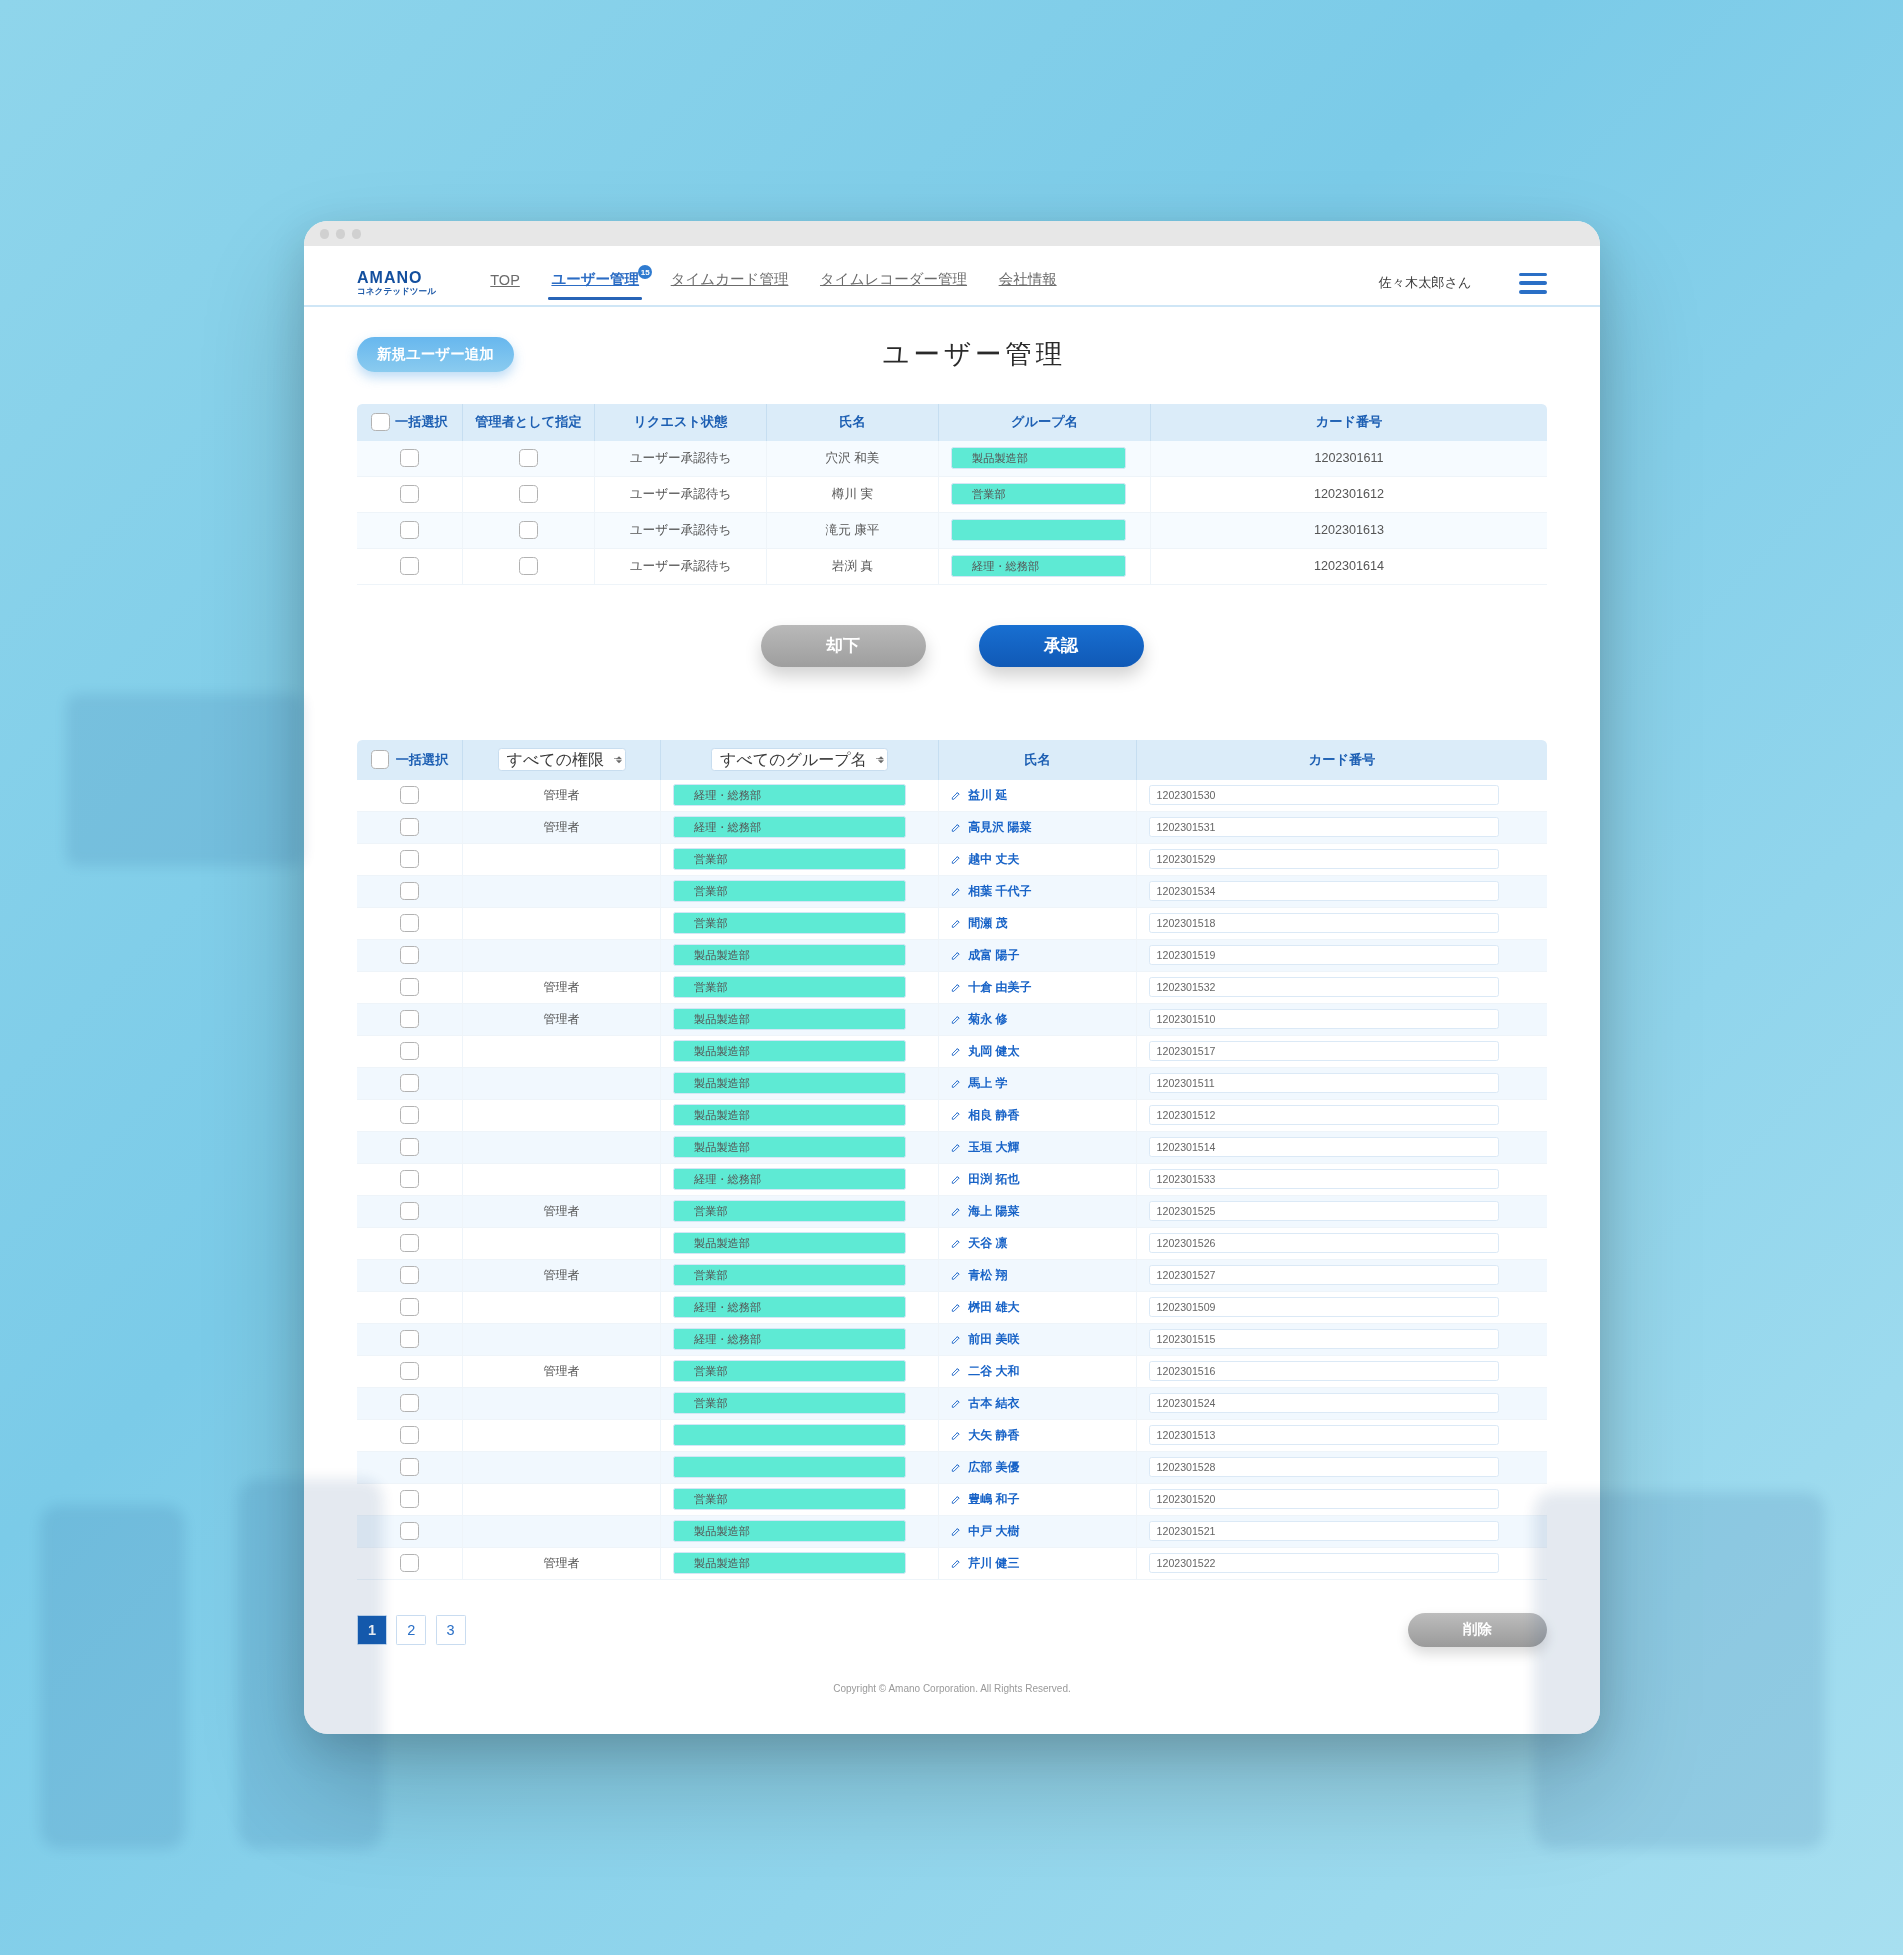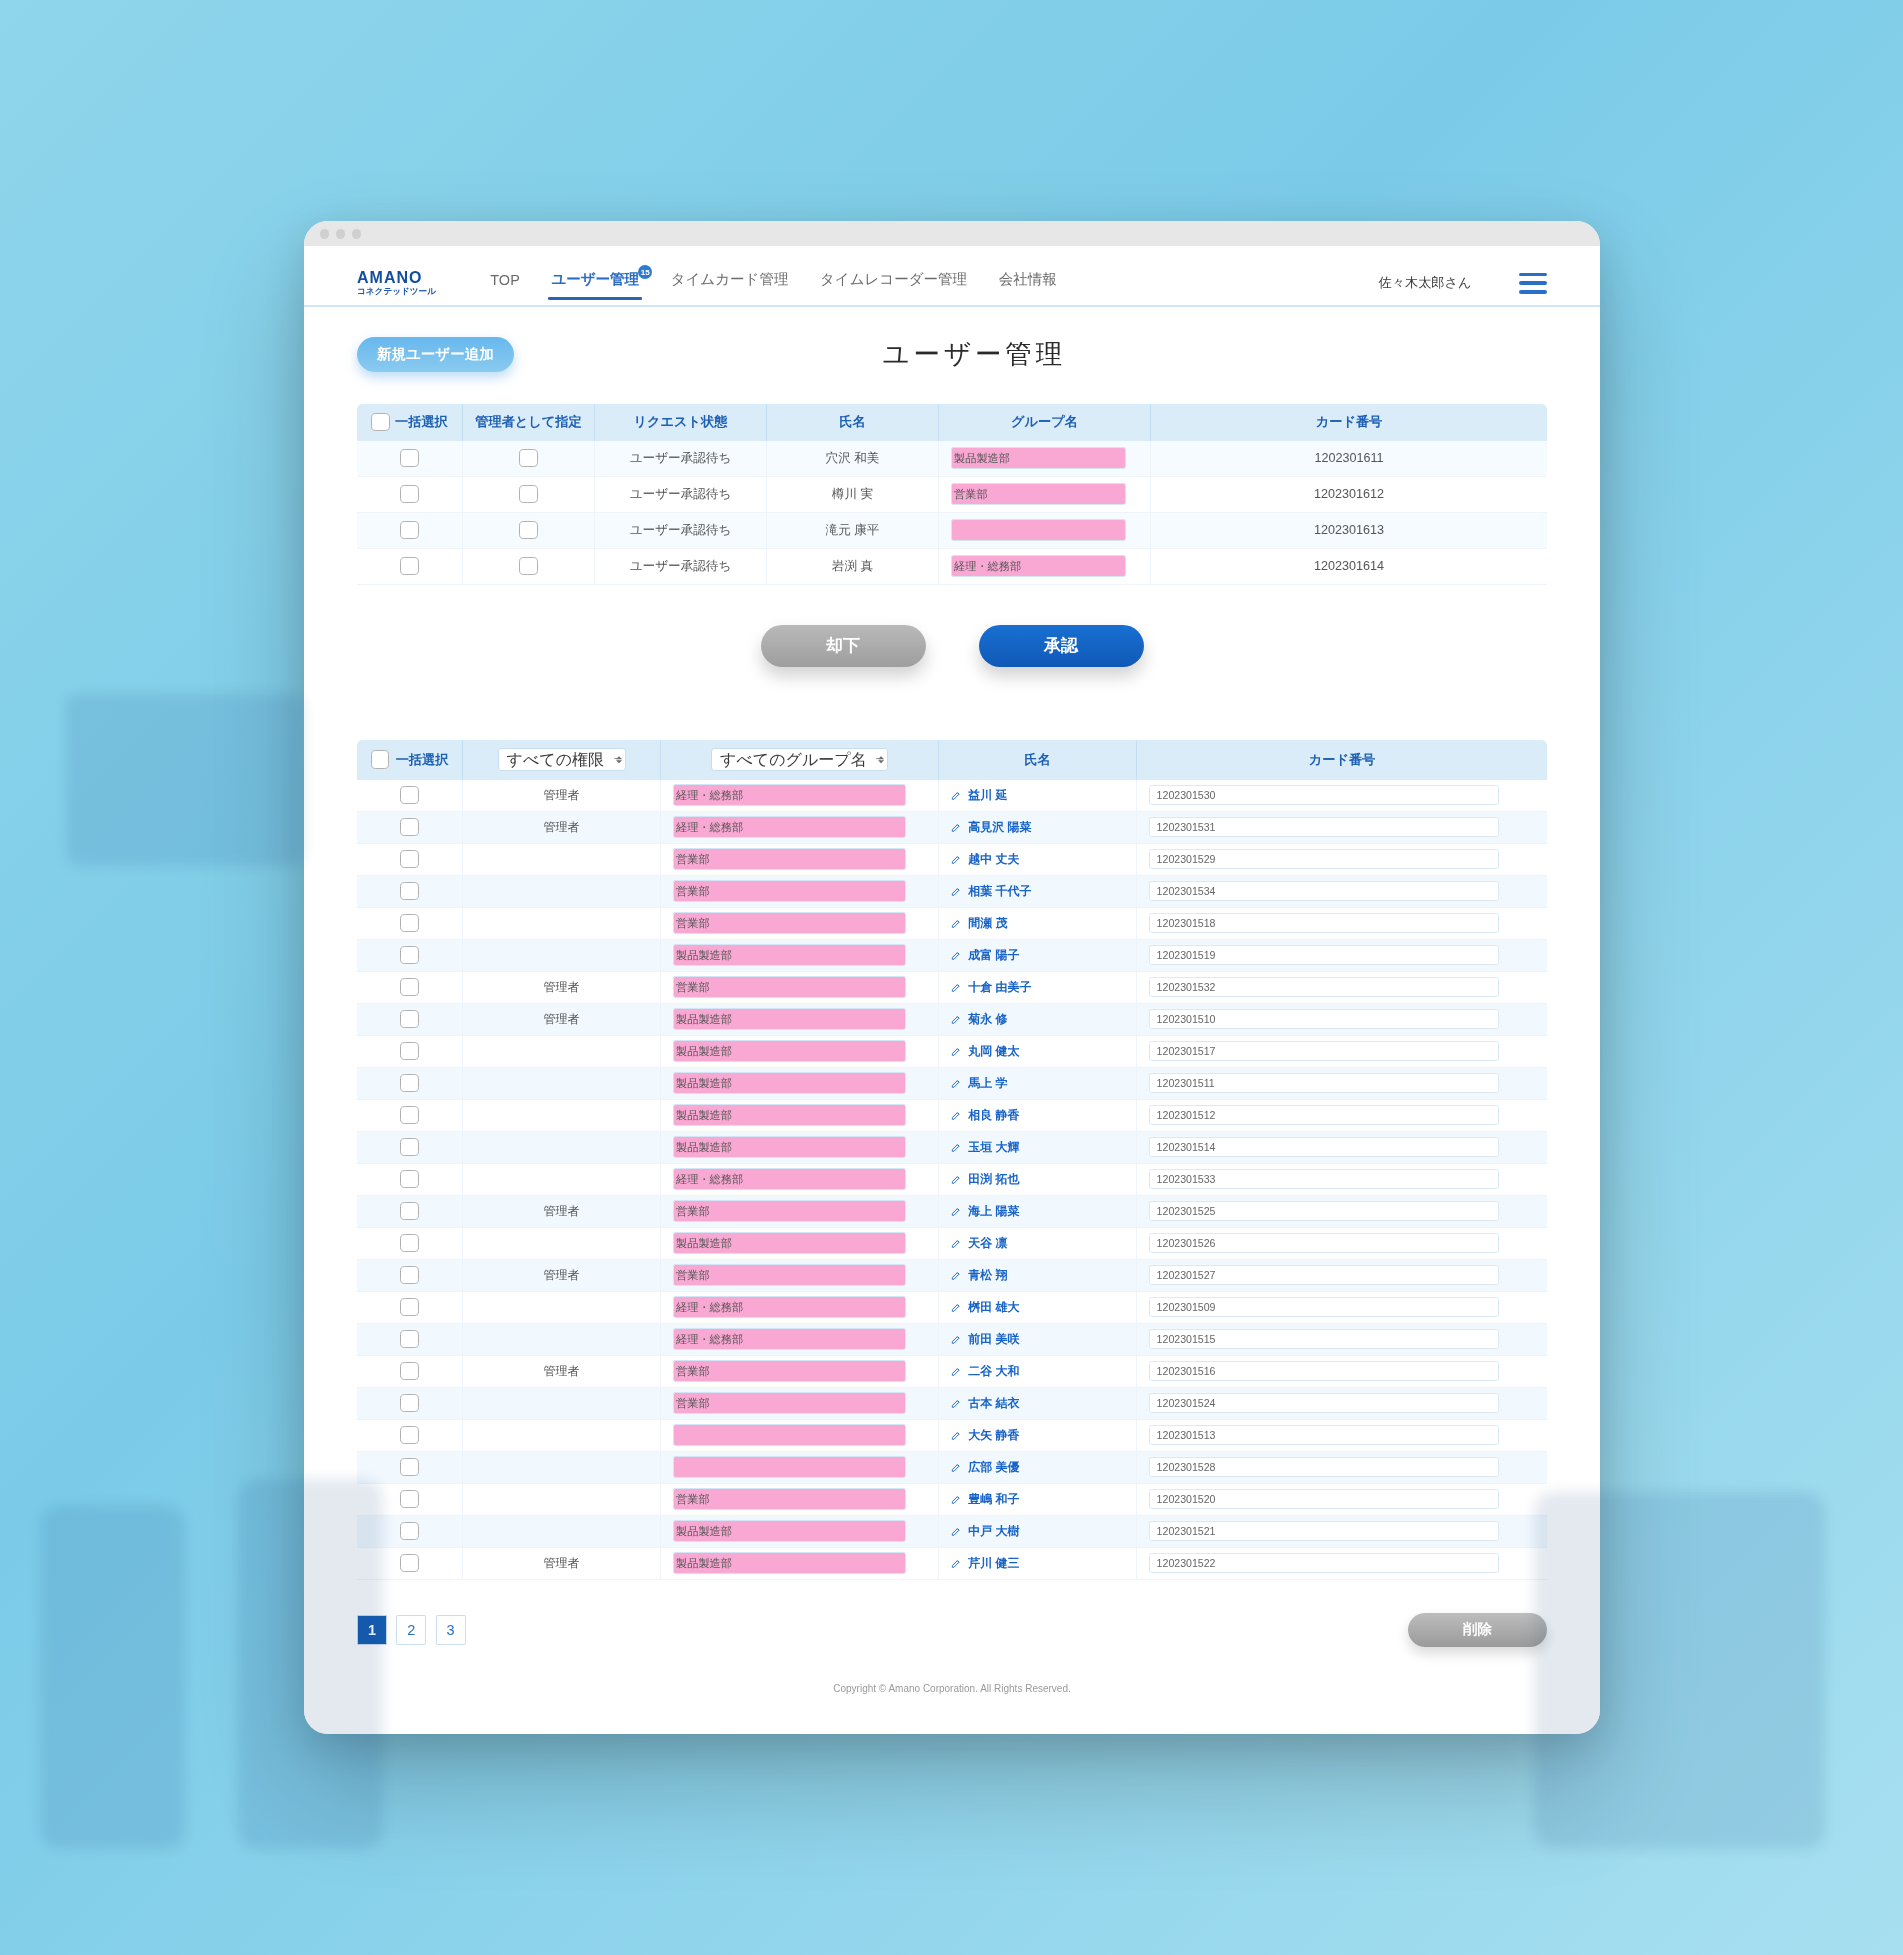--- a/index.html
+++ b/index.html
@@ -33,21 +33,21 @@
   .titlebar .dot { width:9.3px; height:9.3px; border-radius:50%; background:#d0d0d0; }
 
   .chrome {
     background:#ffffff;
     padding: 18.5px 53px 5.3px;
   }
   .navrow { display:flex; align-items:center; gap:29px; }
   .brand { display:flex; flex-direction:column; line-height:1.05; margin-right: 24px; }
   .brand .b1 { color:#134f9e; font-weight:800; font-size:16px; letter-spacing:1px; }
   .brand .b2 { color:#1f5aa8; font-size:8.6px; font-weight:600; }
-  .nav-item { font-size:14.5px; color:#6b6b6b; padding: 5.3px 1.3px 12px; position:relative; cursor:pointer; }
+  .nav-item { font-size:14.5px; color:#6b6b6b; padding: 5.3px 1.3px 12px; position:relative; cursor:pointer;text-decoration:underline; }
   .nav-item.active { color:#2b6cc4; font-weight:700; }
   .nav-item.active::after { content:""; position:absolute; left:-2px; right:-2px; bottom:1.3px; height:2.6px; background:#2764b7; border-radius:1.3px; }
   .nav-badge {
     position:absolute; top:0; right:-12px;
     width:14.5px; height:14.5px; border-radius:50%;
     background:#2f7bd0; color:#fff; font-size:8px; font-weight:700;
     display:flex; align-items:center; justify-content:center;
   }
   .spacer { flex:1; }
   .user-name { font-size:13.2px; color:#3b3b3b; }
@@ -77,21 +77,21 @@
   .t1-head .hcell:last-child{ border-right:none;}
   .t1-row { height:36px; background:#fff; border-bottom:0.7px solid #eef4f9;}
   .t1-row:nth-child(odd){ background:#f6fbff; }
   .cell { display:flex; align-items:center; justify-content:center; font-size:12.6px; color:#555; height:100%; border-right:0.7px solid #eef4f9;}
   .cell:last-child{border-right:none;}
   .cell.left { justify-content:flex-start; padding-left:12px;}
   .chk {
     width:18.5px; height:18.5px; border:1.3px solid #b2b2b2; border-radius:4.6px; background:#fff; cursor:pointer;
   }
   .grp-input {
-    width: 88%; height:22.5px; border:0.7px solid #d4e6f5; background:#f9a8d4; border-radius:2.6px; padding:0 2px; font-size:11.2px; color:#555;
+    width: 88%; height:22.5px; border:0.7px solid #d4e6f5; background:#5eead4; border-radius:2.6px; padding:0 20px; font-size:11.2px; color:#555;
   }
 
   .btnrow { display:flex; gap:53px; justify-content:center; margin-top:40px; }
   .big-btn {
     width:165px; height:42px; border-radius:660px; border:none; font-size:17px; font-weight:600; color:#fff; cursor:pointer;
     box-shadow: 0 9.3px 17px rgba(0,0,0,.18);
   }
   .grey { background: linear-gradient(180deg,#b9b9b9,#9e9e9e); }
   .blue { background: linear-gradient(180deg,#186fd1,#1059b6); }
 

